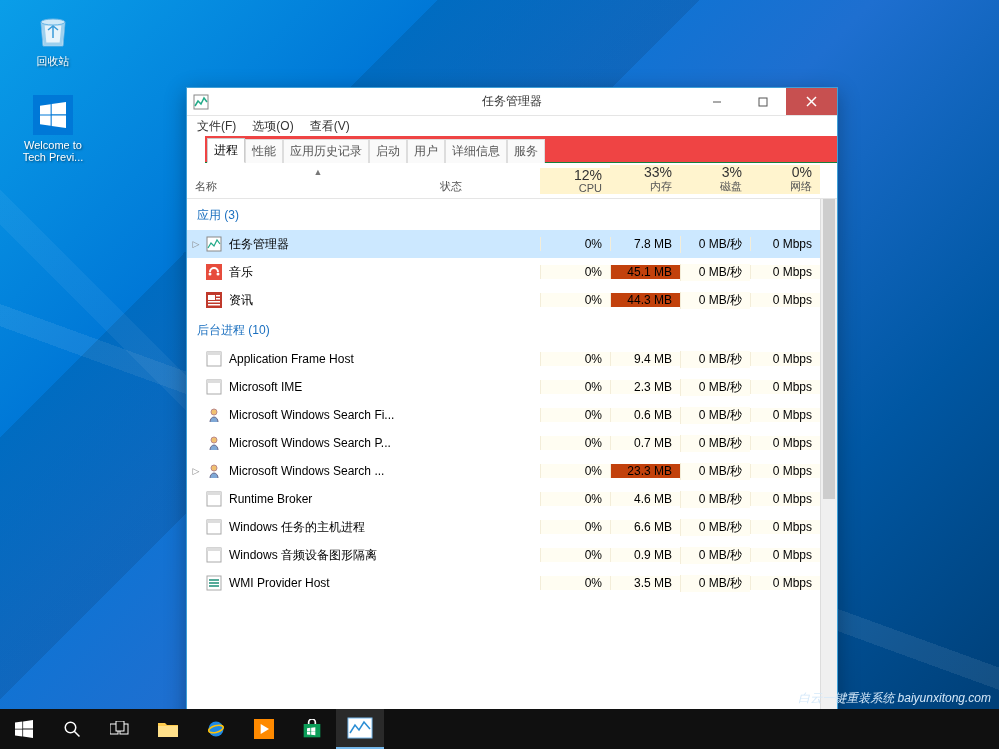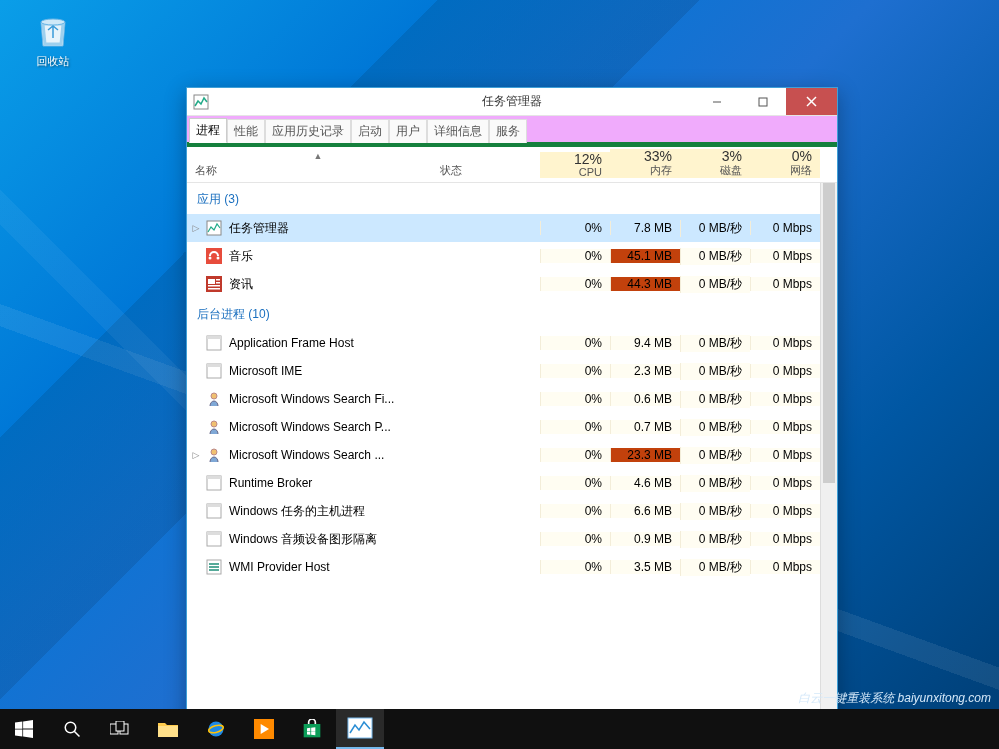--- a/index.html
+++ b/index.html
@@ -21,21 +21,21 @@
 .w-title { position:absolute; left:0; right:0; text-align:center; font-size: 12px; color:#333; pointer-events:none;}
 .w-controls { margin-left: auto; display: flex; height: 100%; z-index:1;}
 .w-controls button { width: 46px; border: none; background: #fff; cursor: pointer; font-size: 11px; display:flex; align-items:center; justify-content:center;}
 .w-controls button.close { background: #c75050; color: #fff; width:51px;}
 .w-controls button.close svg { stroke:#fff; }
 .w-controls button svg { stroke:#555; }
 
 .menubar { height: 20px; padding: 0 2px; display: flex; align-items: center; font-size: 12px; color:#333; }
 .menubar span { padding: 2px 8px; cursor: pointer; }
 
-.tabs { display: flex; padding: 2px 2px 0 2px; background: #f0abfc; border-bottom: 5px solid #15803d; position:relative;}
+.tabs { display: flex; padding: 2px 2px 0 2px; background: #ef4444; border-bottom: 1px solid #15803d; position:relative;margin-left:18px;}
 .tabs .tab { padding: 3px 6px 3px; font-size: 12px; border: 1px solid #ccc; border-bottom:none; background: #fff; cursor: pointer; margin-right:0; position:relative; }
 .tabs .tab.inactive { background:#fafafa; color:#555; border-color:#ddd; top:1px;}
 .tabs .tab.active { background: #fff; z-index:1; border-bottom:1px solid #fff; margin-bottom:-1px;}
 
 .tbl-header { display: flex; height: 36px; border-bottom: 1px solid #e5e5e5; font-size: 11px; color: #555; align-items: flex-end; padding-bottom: 4px;}
 .tbl-header .col-name { flex: 1; padding-left: 8px; position:relative;}
 .tbl-header .sort-arrow { position:absolute; top:-12px; left: 50%; font-size:9px; color:#777;}
 .tbl-header .col-status { width: 100px; text-align: left; }
 .tbl-header .col-metric { width: 70px; text-align: right; padding-right: 8px; display:flex; flex-direction:column; align-items:flex-end; justify-content:space-between;}
 .tbl-header .col-metric .pct { font-size: 14px; color:#333; line-height:1;}
@@ -72,20 +72,28 @@
   <div class="d-icon recycle" style="top:10px; left:18px;">
     <svg class="glyph" viewBox="0 0 40 40">
       <path d="M8 12 L32 12 L30 36 L10 36 Z" fill="#e8f4fb" stroke="#6ab6e6" stroke-width="1"></path>
       <path d="M10 14 L30 14 L28 34 L12 34 Z" fill="none" stroke="#9dd0ee" stroke-width="3"></path>
       <ellipse cx="20" cy="12" rx="12" ry="3" fill="#cfe9f8" stroke="#6ab6e6"></ellipse>
       <path d="M15 20 L20 16 L25 20 M20 16 L20 28" stroke="#3a9bd9" stroke-width="1.5" fill="none"></path>
     </svg>
     <span>回收站</span>
   </div>
 
+  <div class="d-icon welcome" style="top:95px; left:18px;">
+    <span class="glyph">
+      <svg width="26" height="26" viewBox="0 0 24 24">
+          <path fill="#fff" d="M0 3.4L9.8 2v9.5H0zM10.8 1.9L24 0v11.4H10.8zM0 12.5h9.8V22L0 20.6zM10.8 12.5H24V24l-13.2-1.9z"></path>
+        </svg>
+    </span>
+    <span>Welcome to Tech Previ...</span>
+  </div>
 
   <div class="window">
     <div class="w-titlebar">
       <span class="w-icon">
         <svg width="16" height="16" viewBox="0 0 16 16">
             <rect x="1" y="1" width="14" height="14" fill="#fff" stroke="#888"></rect>
             <polyline points="2,12 5,7 8,10 11,4 14,8" fill="none" stroke="#2a8" stroke-width="1.5"></polyline>
           </svg>
       </span>
       <span class="w-title">任务管理器</span>
@@ -102,20 +110,25 @@
           </button>
         <button class="close">
             <svg width="11" height="11">
               <line x1="1" y1="1" x2="10" y2="10" stroke-width="1.5"></line>
               <line x1="10" y1="1" x2="1" y2="10" stroke-width="1.5"></line>
             </svg>
           </button>
       </div>
     </div>
 
+    <div class="menubar">
+      <span>文件(F)</span>
+      <span>选项(O)</span>
+      <span>查看(V)</span>
+    </div>
 
     <div class="tabs">
       <div class="tab active">进程</div>
       <div class="tab inactive">性能</div>
       <div class="tab inactive">应用历史记录</div>
       <div class="tab inactive">启动</div>
       <div class="tab inactive">用户</div>
       <div class="tab inactive">详细信息</div>
       <div class="tab inactive">服务</div>
     </div>

